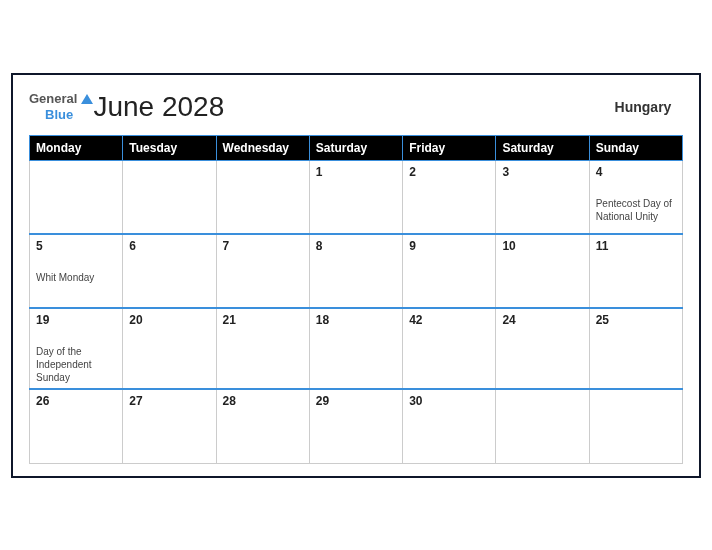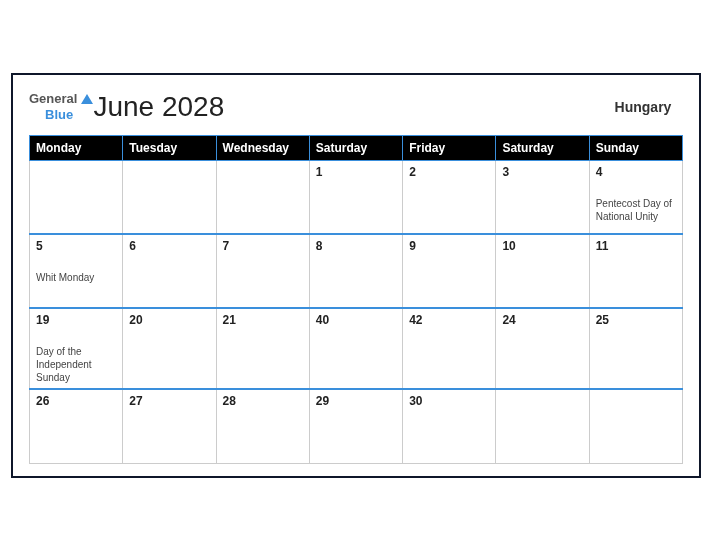--- a/index.html
+++ b/index.html
@@ -187,21 +187,21 @@
             <span class="day-number">19</span>
             <div class="holiday">Day of the Independent Sunday</div>
           </td>
           <td>
             <span class="day-number">20</span>
           </td>
           <td>
             <span class="day-number">21</span>
           </td>
           <td>
-            <span class="day-number">40</span>
+            <span class="day-number">18</span>
           </td>
           <td>
             <span class="day-number">42</span>
           </td>
           <td>
             <span class="day-number">24</span>
           </td>
           <td>
             <span class="day-number">25</span>
           </td>

